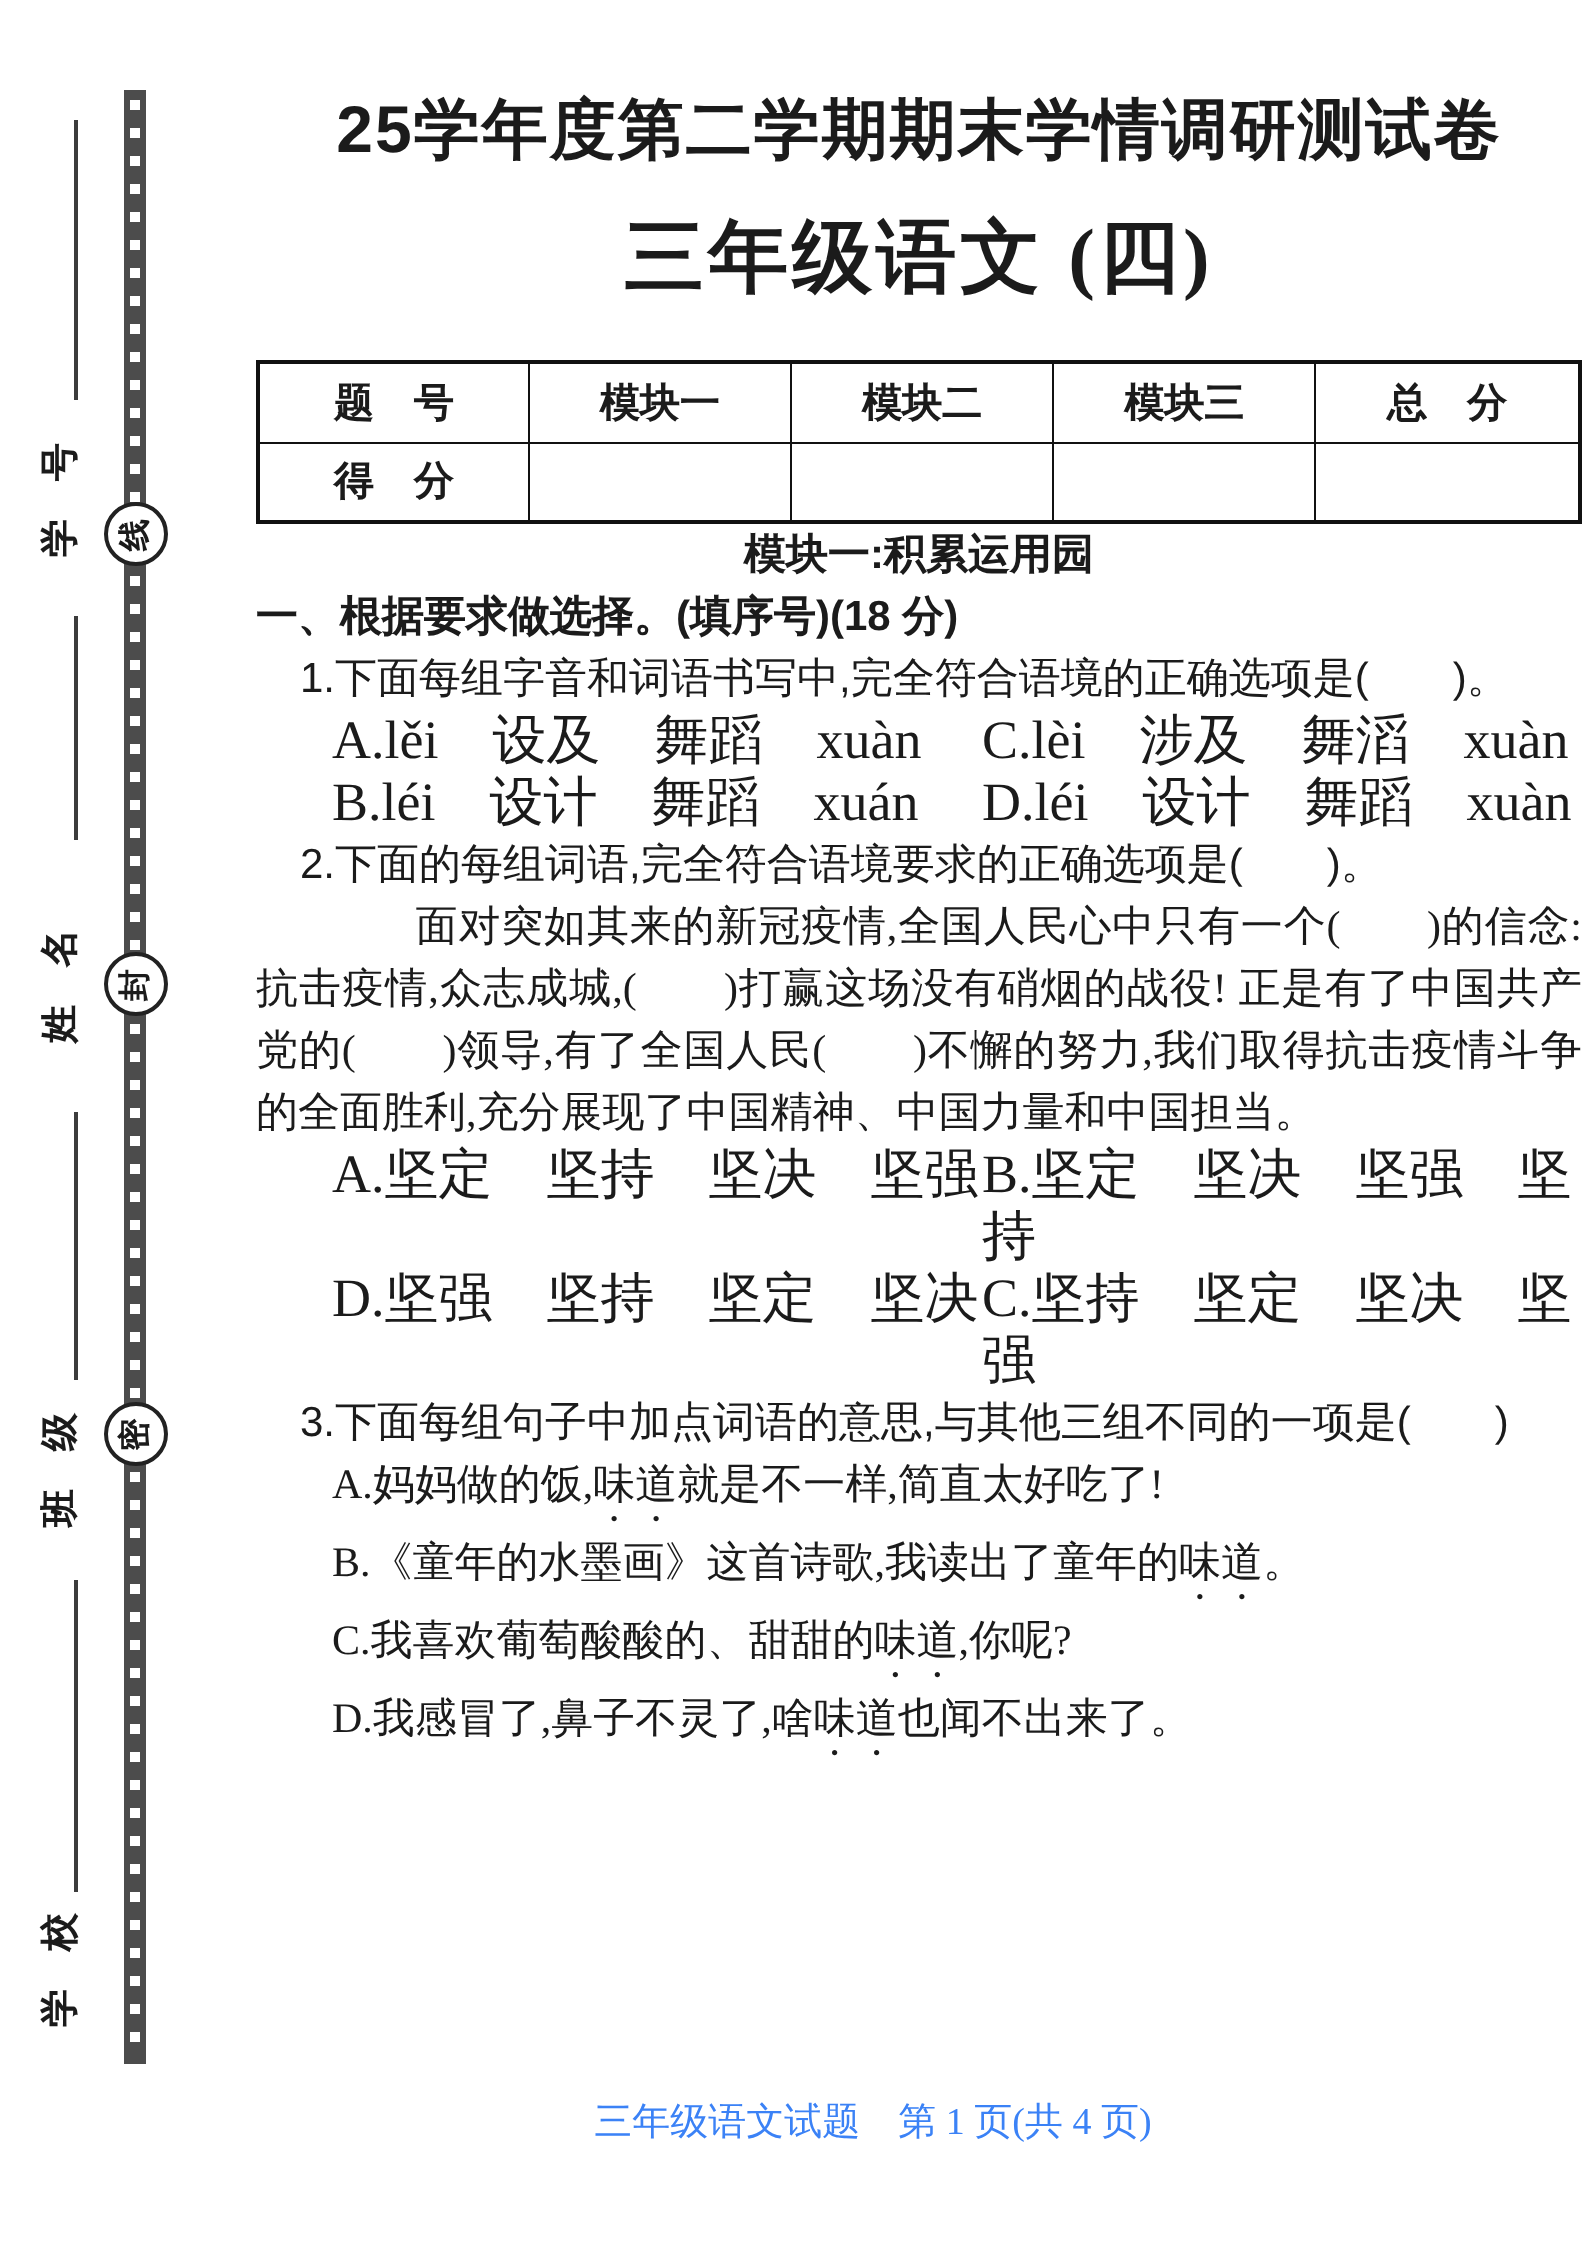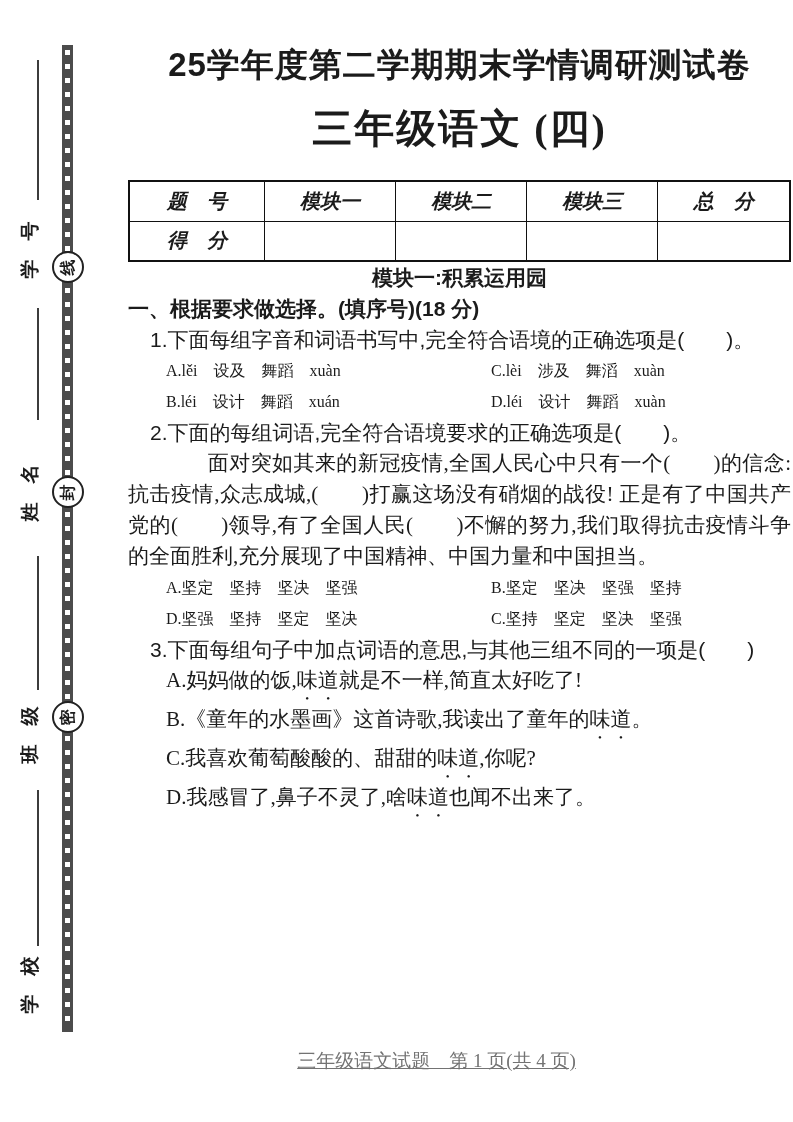--- a/index.html
+++ b/index.html
@@ -42,44 +42,43 @@
   .main { position:absolute; left:105px; top:42px; width:663px;margin-left:23px; }
   .title1 { font-size:33px; line-height:46px; font-weight:bold; text-align:center; letter-spacing:1px; }
   .title2 { font-size:40px; line-height:54px; font-weight:bold; text-align:center; margin-top:14px; letter-spacing:2px; }
   .subtitle { font-size:21px; line-height:30px; text-align:center; margin-top:16px; }
 
   table.score { width:100%; border-collapse:collapse; border:2px solid #111; margin-top:24px; }
   table.score td {
     border:1px solid #111; height:40px; text-align:center; vertical-align:middle;
     font-size:20px; font-weight:bold;
     font-family:"Liberation Sans","DejaVu Sans",sans-serif;
-    font-style:italic;
   }
   table.score td.c0 { width:20.5%; }
 
   .kai { font-size:21px; line-height:31px; text-align:justify; }
   .intro { margin-top:10px; text-indent:2em; }
   .heading { font-size:21px; line-height:31px; font-weight:bold; text-align:center; }
   .sec-title { font-size:21px; line-height:31px; font-weight:bold; }
   .stem { font-size:21px; line-height:31px; padding-left:22px; }
   .passage { text-indent:3.8em; }
   .opts { display:grid; grid-template-columns:52% 48%; padding-left:38px; }
-  .opts span { font-size:16px; line-height:31px; }
+  .opts span { font-size:27px; line-height:31px; }
   .q3opt { font-size:21px; line-height:31px; padding-left:38px; }
 
   .dot {
     -webkit-text-emphasis:filled dot #1b1b1b;
     -webkit-text-emphasis-position:under right;
     text-emphasis:filled dot #1b1b1b;
     text-emphasis-position:under right;
   }
 
   .footer {
     position:absolute; left:105px; width:663px; top:1048px;
-    text-align:center; font-size:19px; color:#737373;text-decoration:underline;
+    text-align:center; font-size:19px; color:#3b82f6;
   }
 </style>
 </head>
 <body>
 
 <div class="page">
 
   <div class="seal-strip">
     <div class="dashes"></div>
   </div>

